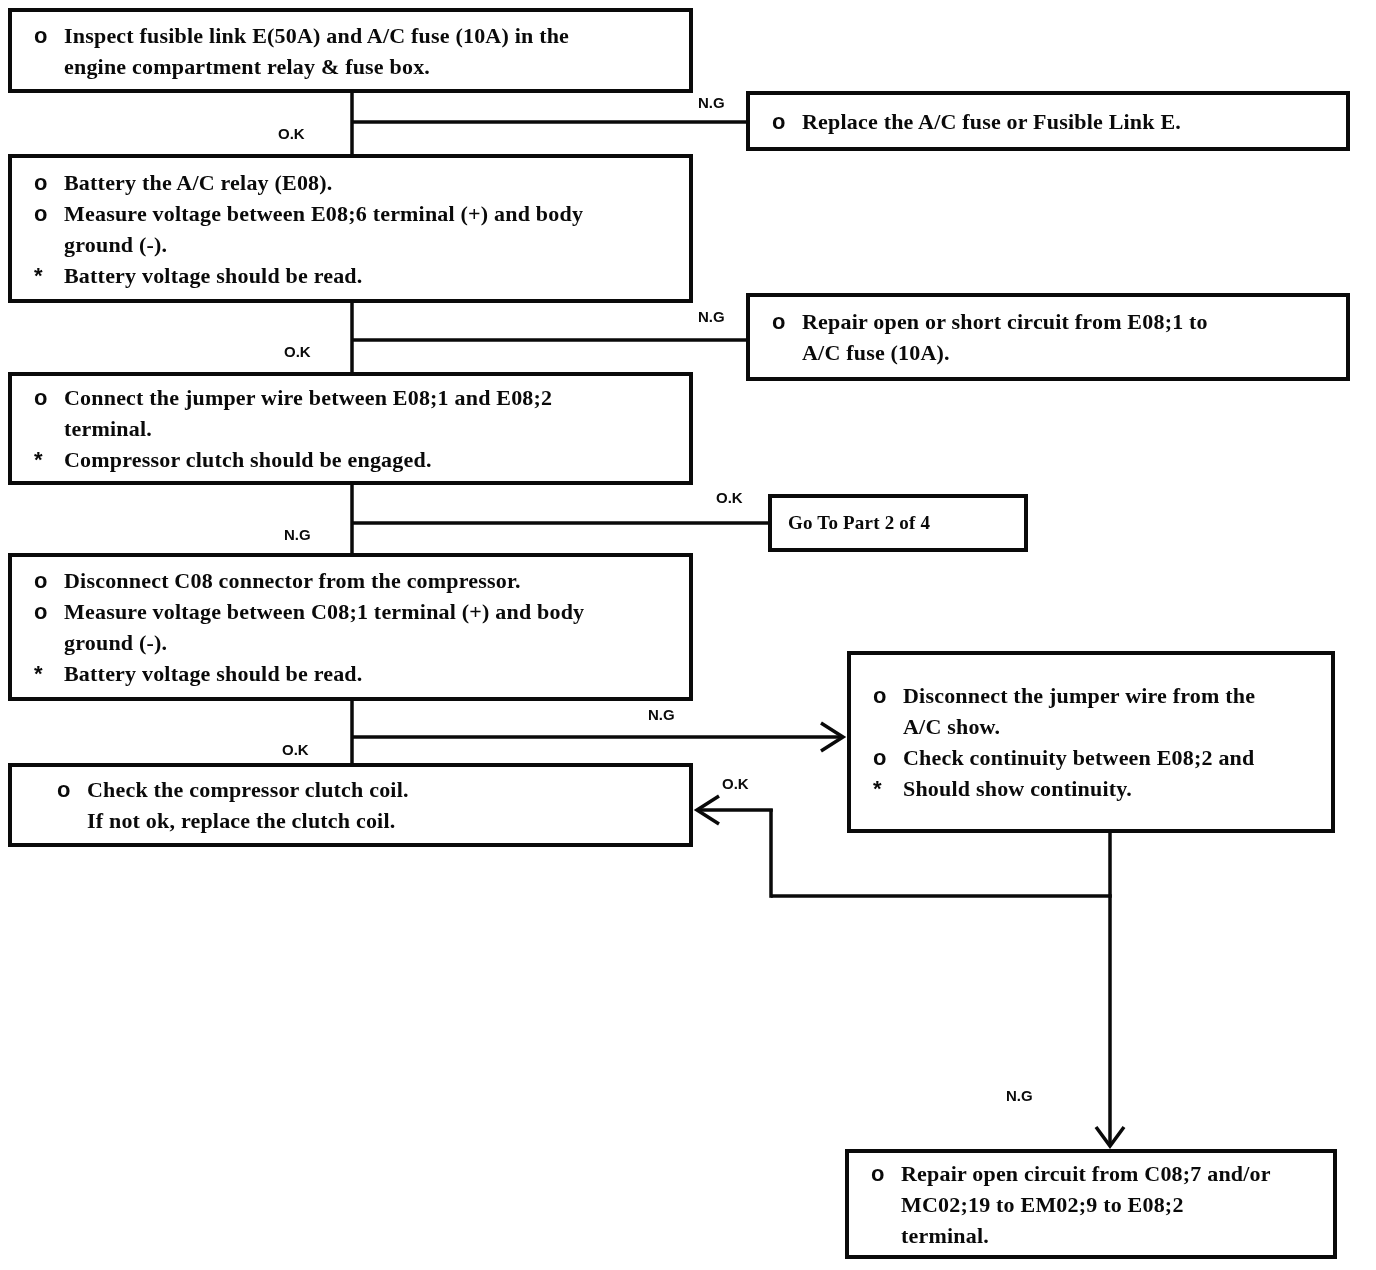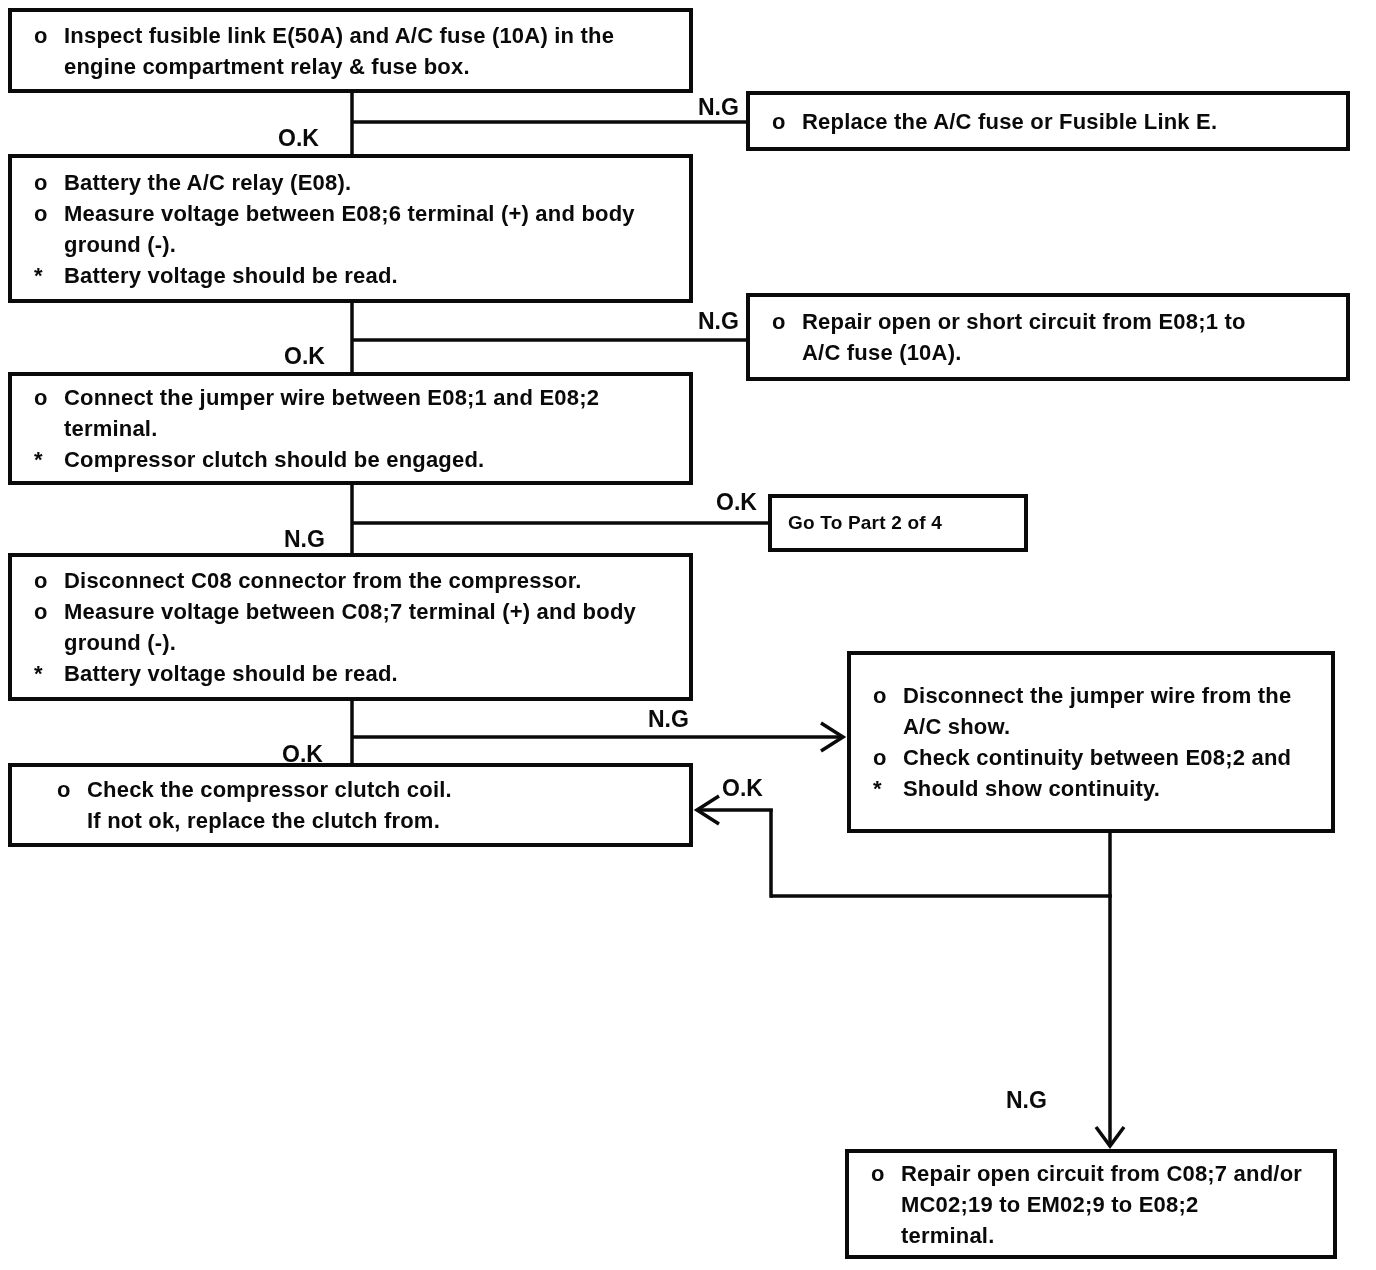--- a/index.html
+++ b/index.html
@@ -5,22 +5,22 @@
   html,body{margin:0;padding:0;background:#ffffff;}
   #flowchart{position:relative;width:1376px;height:1270px;background:#ffffff;
     font-family:"Liberation Sans",sans-serif;color:#0a0a0a;overflow:hidden;}
   .box{position:absolute;border:4px solid #0a0a0a;background:#ffffff;box-sizing:border-box;
     display:flex;flex-direction:column;justify-content:center;
     font-size:22px;line-height:31px;font-weight:bold;letter-spacing:0.2px;}
   .pad-std{padding:4px 8px 4px 22px;}
   .pad-deep{padding:4px 8px 4px 45px;}
   .ln{display:flex;align-items:baseline;}
   .b{flex:0 0 30px;width:30px;}
-  .t{flex:1;white-space:nowrap;}
-  .lbl{position:absolute;font-size:23px;font-weight:bold;white-space:nowrap;}
+  .t{flex:1;white-space:nowrap;font-family:Liberation Serif, serif;}
+  .lbl{position:absolute;font-size:15px;font-weight:bold;white-space:nowrap;}
   .goto{font-size:19px;line-height:24px;padding:4px 8px 4px 16px;}
   svg{position:absolute;left:0;top:0;}
 </style>
 </head>
 <body>
 
 <div id="flowchart">
 
   <svg width="1376" height="1270" viewBox="0 0 1376 1270" aria-hidden="true">
     <g stroke="#0a0a0a" stroke-width="3.5" fill="none">
@@ -111,21 +111,21 @@
       </div>
   </div>
 
   <div class="box pad-std" style="left:8px;top:553px;width:685px;height:148px;">
     <div class="ln">
         <span class="b">o</span>
         <span class="t">Disconnect C08 connector from the compressor.</span>
       </div>
     <div class="ln">
         <span class="b">o</span>
-        <span class="t">Measure voltage between C08;7 terminal (+) and body</span>
+        <span class="t">Measure voltage between C08;1 terminal (+) and body</span>
       </div>
     <div class="ln">
         <span class="b"></span>
         <span class="t">ground (-).</span>
       </div>
     <div class="ln">
         <span class="b">*</span>
         <span class="t">Battery voltage should be read.</span>
       </div>
   </div>
@@ -149,21 +149,21 @@
       </div>
   </div>
 
   <div class="box pad-deep" style="left:8px;top:763px;width:685px;height:84px;">
     <div class="ln">
         <span class="b">o</span>
         <span class="t">Check the compressor clutch coil.</span>
       </div>
     <div class="ln">
         <span class="b"></span>
-        <span class="t">If not ok, replace the clutch from.</span>
+        <span class="t">If not ok, replace the clutch coil.</span>
       </div>
   </div>
 
   <div class="box pad-std" style="left:845px;top:1149px;width:492px;height:110px;">
     <div class="ln">
         <span class="b">o</span>
         <span class="t">Repair open circuit from C08;7 and/or</span>
       </div>
     <div class="ln">
         <span class="b"></span>

